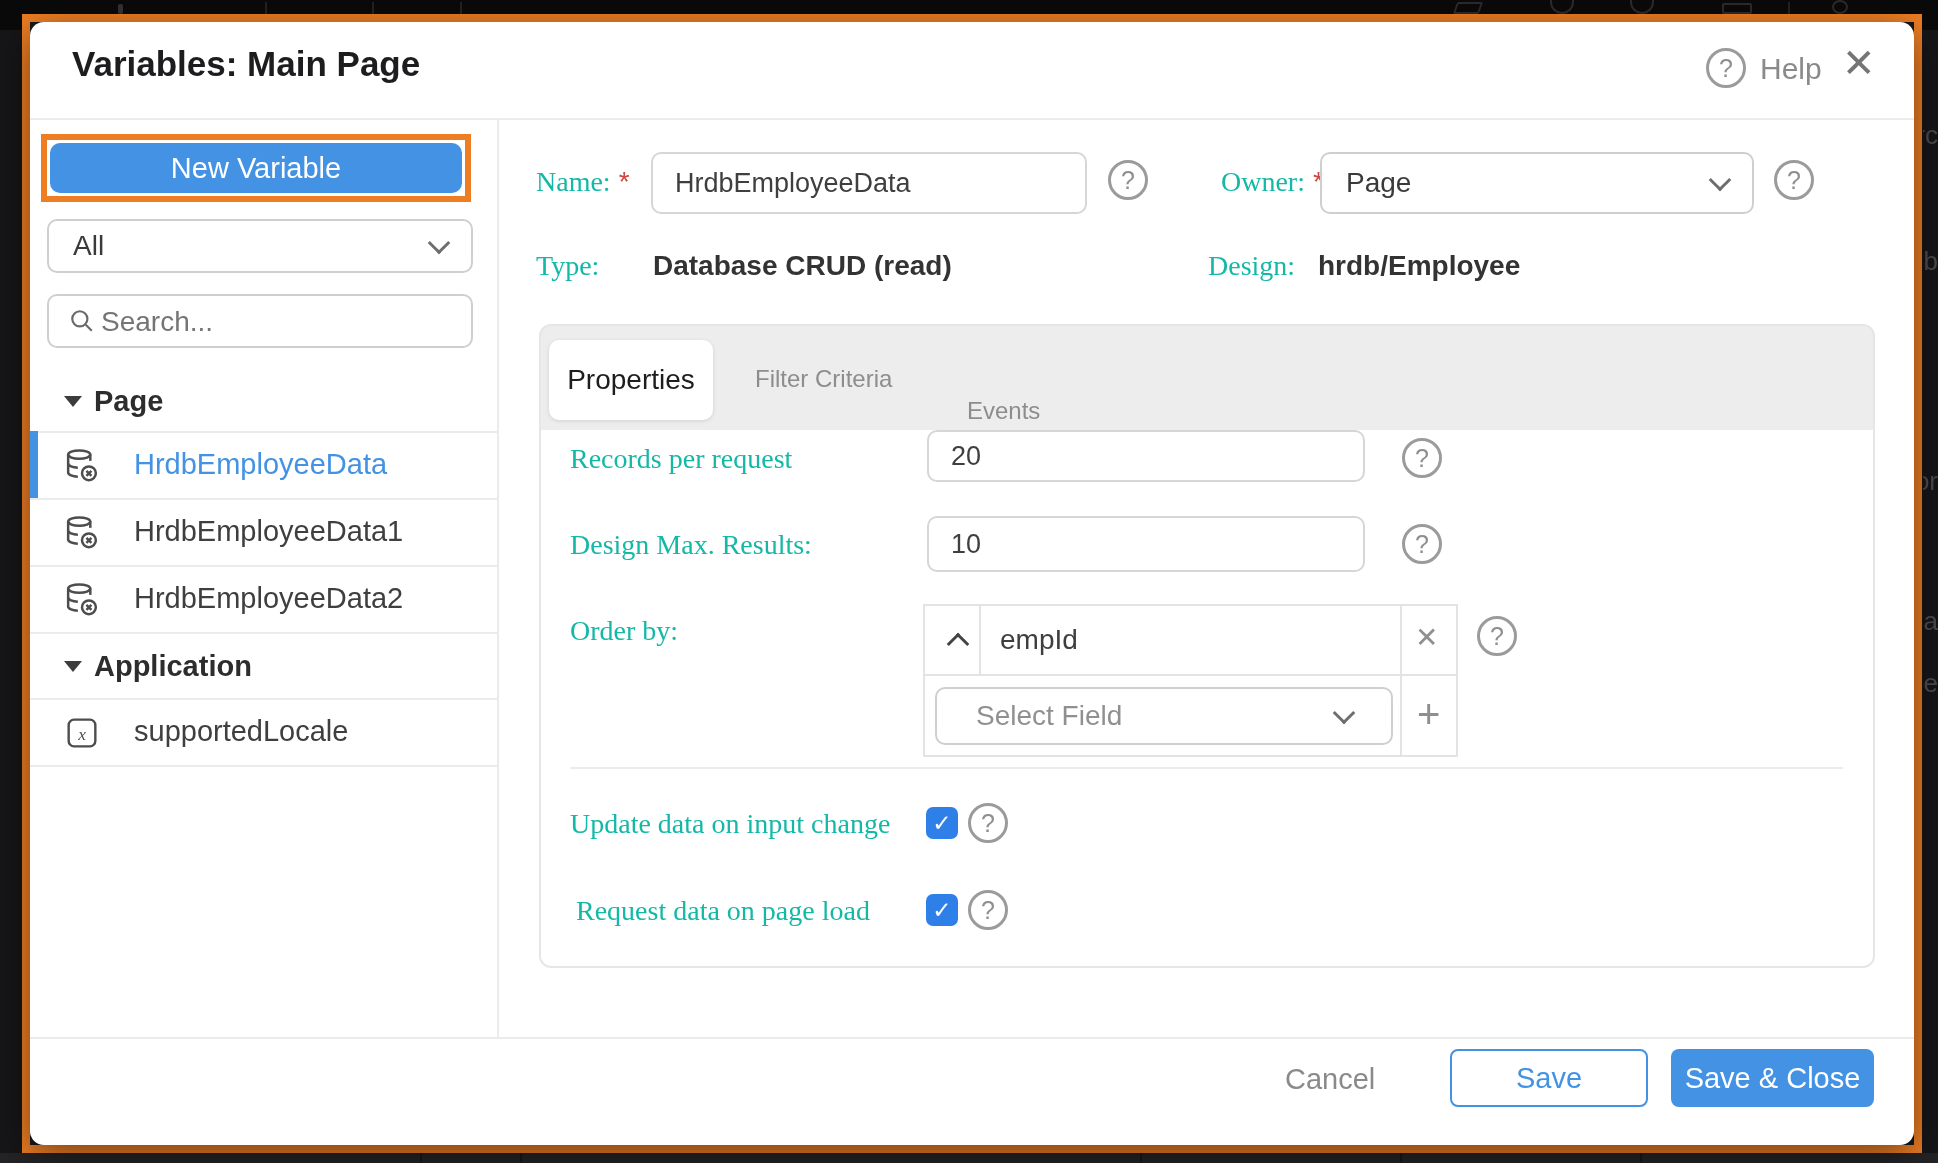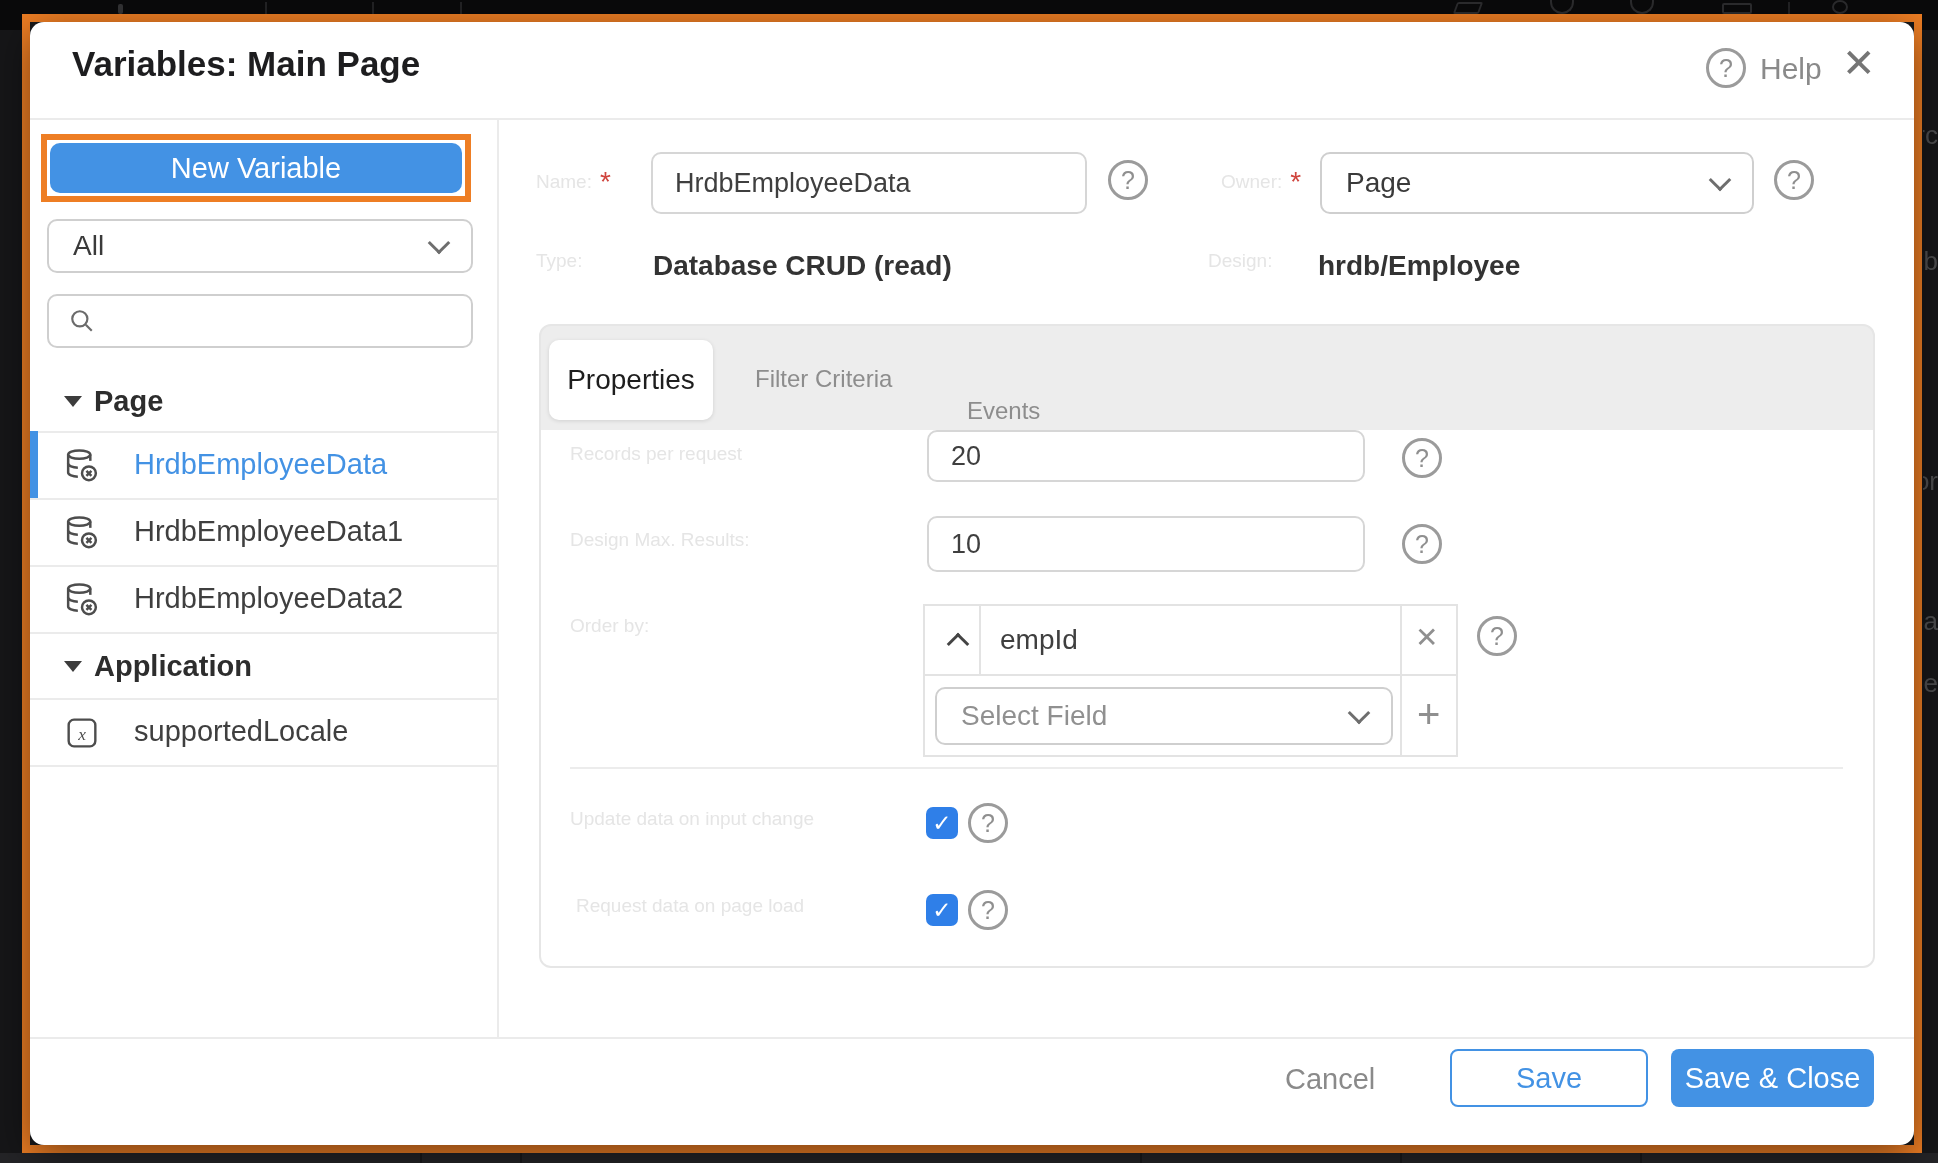--- a/index.html
+++ b/index.html
@@ -27,21 +27,21 @@
   .btn-new{left:50px;top:143px;width:412px;height:50px;background:#4392e4;border-radius:10px;color:#fff;font-size:29px;display:flex;align-items:center;justify-content:center;cursor:pointer;}
   .select-box{border:2px solid #cfcfcf;border-radius:10px;background:#fff;display:flex;align-items:center;color:#3a3a3a;font-size:28px;cursor:pointer;}
   .chev{width:13px;height:13px;border-right:3px solid #6e6e6e;border-bottom:3px solid #6e6e6e;transform:rotate(45deg);display:inline-block;}
   .chev.up{transform:rotate(-135deg);border-color:#444;}
   .sb-item-label{font-size:29px;color:#3f3f3f;}
   .sb-selected-bar{left:30px;width:8px;background:#4392e4;}
   .sec-tri{width:0;height:0;border-left:9px solid transparent;border-right:9px solid transparent;border-top:11px solid #3c3c3c;}
   .sec-label{font-size:29px;font-weight:bold;color:#2d2d2d;}
   .row-line{left:30px;width:467px;}
   input.txt{border:2px solid #d6d6d6;border-radius:10px;font-family:"Liberation Sans",sans-serif;font-size:27px;color:#3f3f3f;padding:0 22px;outline:none;background:#fff;}
-  .lbl{font-size:19px;color:#e5e5e5;}
+  .lbl{font-size:28px;color:#14b8a6;font-family:Liberation Serif, serif;}
   .req{color:#d0453e;font-size:28px;margin-left:8px;}
   .bold-val{font-size:28px;font-weight:bold;color:#333;}
   
   .panel{left:539px;top:324px;width:1336px;height:644px;border:2px solid #e6e6e6;border-radius:12px;background:#ededed;}
   .panel-body{left:541px;top:430px;width:1332px;height:536px;background:#fff;border-radius:0 0 10px 10px;}
   .tab-active{left:549px;top:340px;width:164px;height:80px;background:#fff;border-radius:10px;box-shadow:0 1px 4px rgba(0,0,0,.12);display:flex;align-items:center;justify-content:center;font-size:28px;color:#1e1e1e;cursor:pointer;}
   .tab{font-size:24px;color:#8d8d8d;cursor:pointer;}
   
   .grid-border{border:2px solid #e3e3e3;background:#fff;}
   .icon-gray{color:#8f8f8f;}
@@ -101,20 +101,21 @@
 <div class="abs select-box" style="left:47px;top:219px;width:426px;height:54px;padding:0 24px;justify-content:space-between;">
   <span>All</span>
   <span class="chev" style="margin-top:-6px;"></span>
 </div>
 
 <div class="abs select-box" style="left:47px;top:294px;width:426px;height:54px;padding:0 20px;cursor:text;">
   <svg width="26" height="26" viewBox="0 0 24 24" fill="none" stroke="#6b6b6b" stroke-width="2">
       <circle cx="10" cy="10" r="7"></circle>
       <line x1="15.5" y1="15.5" x2="21" y2="21"></line>
     </svg>
+  <input class="abs" style="left: 50px; top: 6px; width: 340px; height: 40px; border: none; outline: none; font-size: 28px; font-family: &quot;Liberation Sans&quot;, sans-serif; color: rgb(58, 58, 58);" placeholder="Search...">
 </div>
 
 <div class="abs ctr" style="left:64px;top:386px;height:30px;">
   <span class="sec-tri"></span>
   <span class="sec-label" style="margin-left:12px;">Page</span>
 </div>
 
 <div class="abs hline row-line" style="top:431px;"></div>
 <div class="abs hline row-line" style="top:498px;"></div>
 <div class="abs hline row-line" style="top:565px;"></div>
@@ -219,21 +220,21 @@
 <span class="abs lbl" style="left:570px;top:615px;">Order by:</span>
 <div class="abs grid-border" style="left:923px;top:604px;width:535px;height:153px;"></div>
 <div class="abs vline" style="left:1400px;top:606px;height:149px;background:#e3e3e3;"></div>
 <div class="abs hline" style="left:925px;top:674px;width:531px;background:#e3e3e3;"></div>
 <div class="abs vline" style="left:979px;top:606px;height:68px;background:#e3e3e3;"></div>
 <div class="abs ctr" style="left:938px;top:608px;width:40px;height:64px;justify-content:center;">
   <span class="chev up" style="margin-top:8px;"></span>
 </div>
 <span class="abs" style="left:1000px;top:624px;font-size:28px;color:#3f3f3f;">empId</span>
 <span class="abs icon-gray" style="left:1415px;top:621px;font-size:28px;cursor:pointer;">✕</span>
-<div class="abs select-box" style="left:935px;top:687px;width:458px;height:58px;padding:0 24px;justify-content:space-between;">
+<div class="abs select-box" style="left:935px;top:687px;width:458px;height:58px;padding:0 39px;justify-content:space-between;">
   <span style="color:#909090;">Select Field</span>
   <span class="chev" style="margin-top:-6px;"></span>
 </div>
 <span class="abs icon-gray" style="left:1417px;top:692px;font-size:40px;font-weight:300;cursor:pointer;">+</span>
 <div class="abs qmark" style="left:1477px;top:616px;">
     <span>?</span>
   </div>
 
 <div class="abs hline" style="left:570px;top:767px;width:1273px;background:#ececec;"></div>
 

